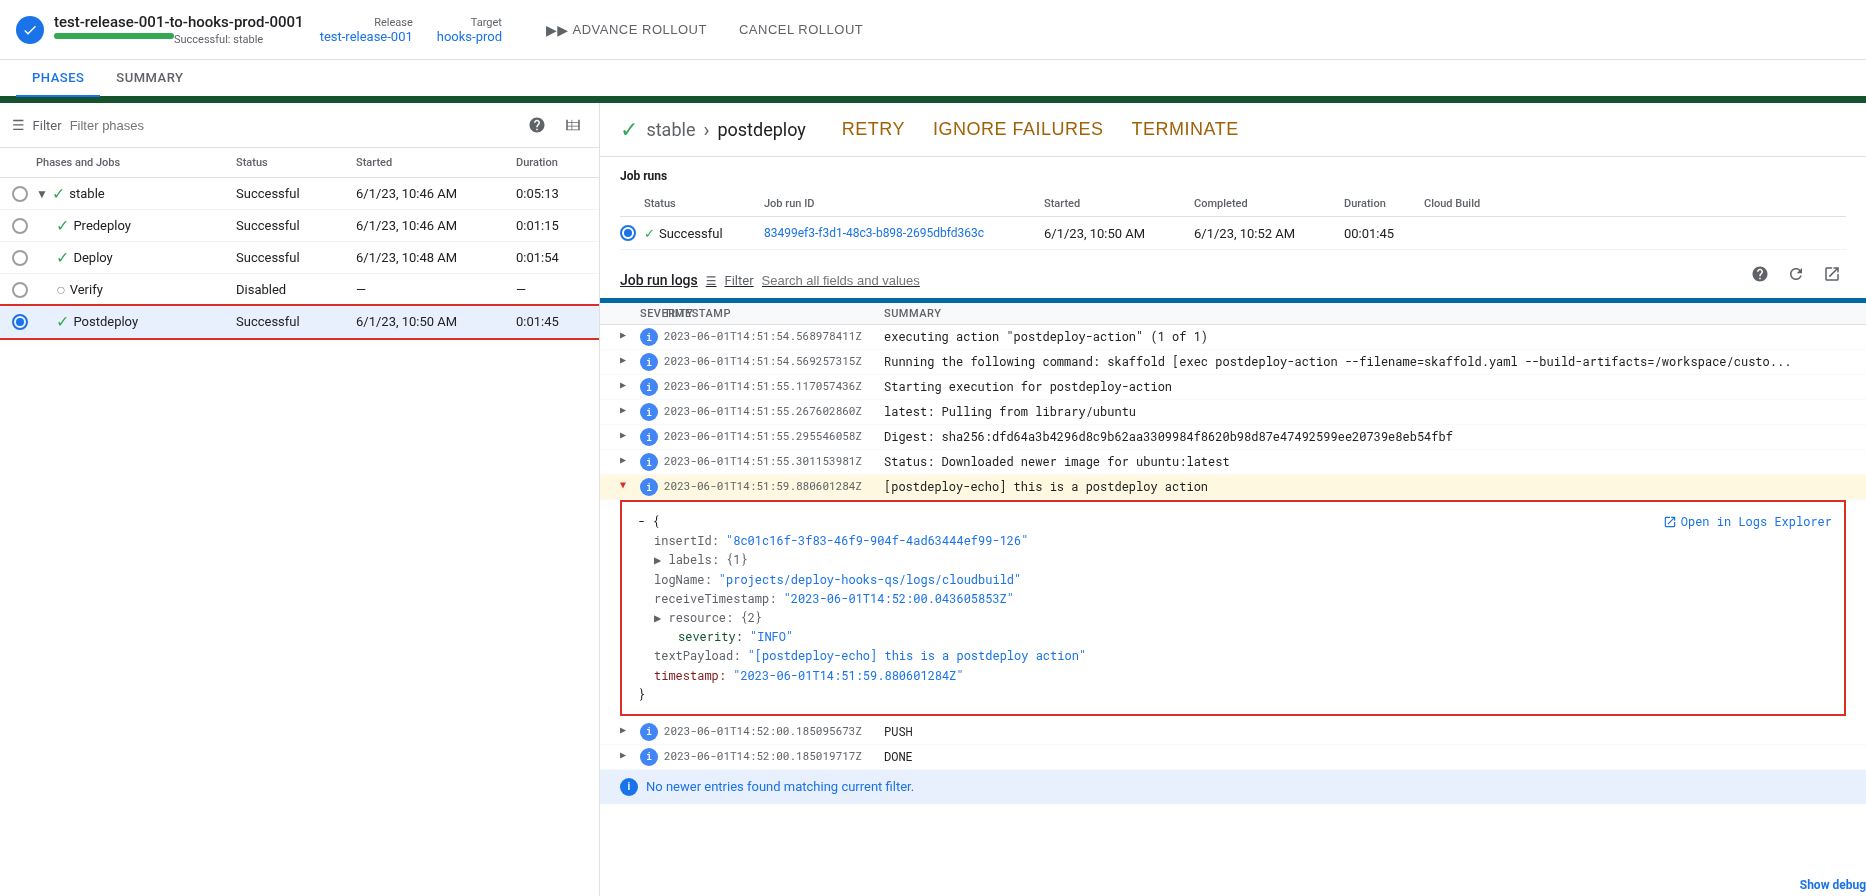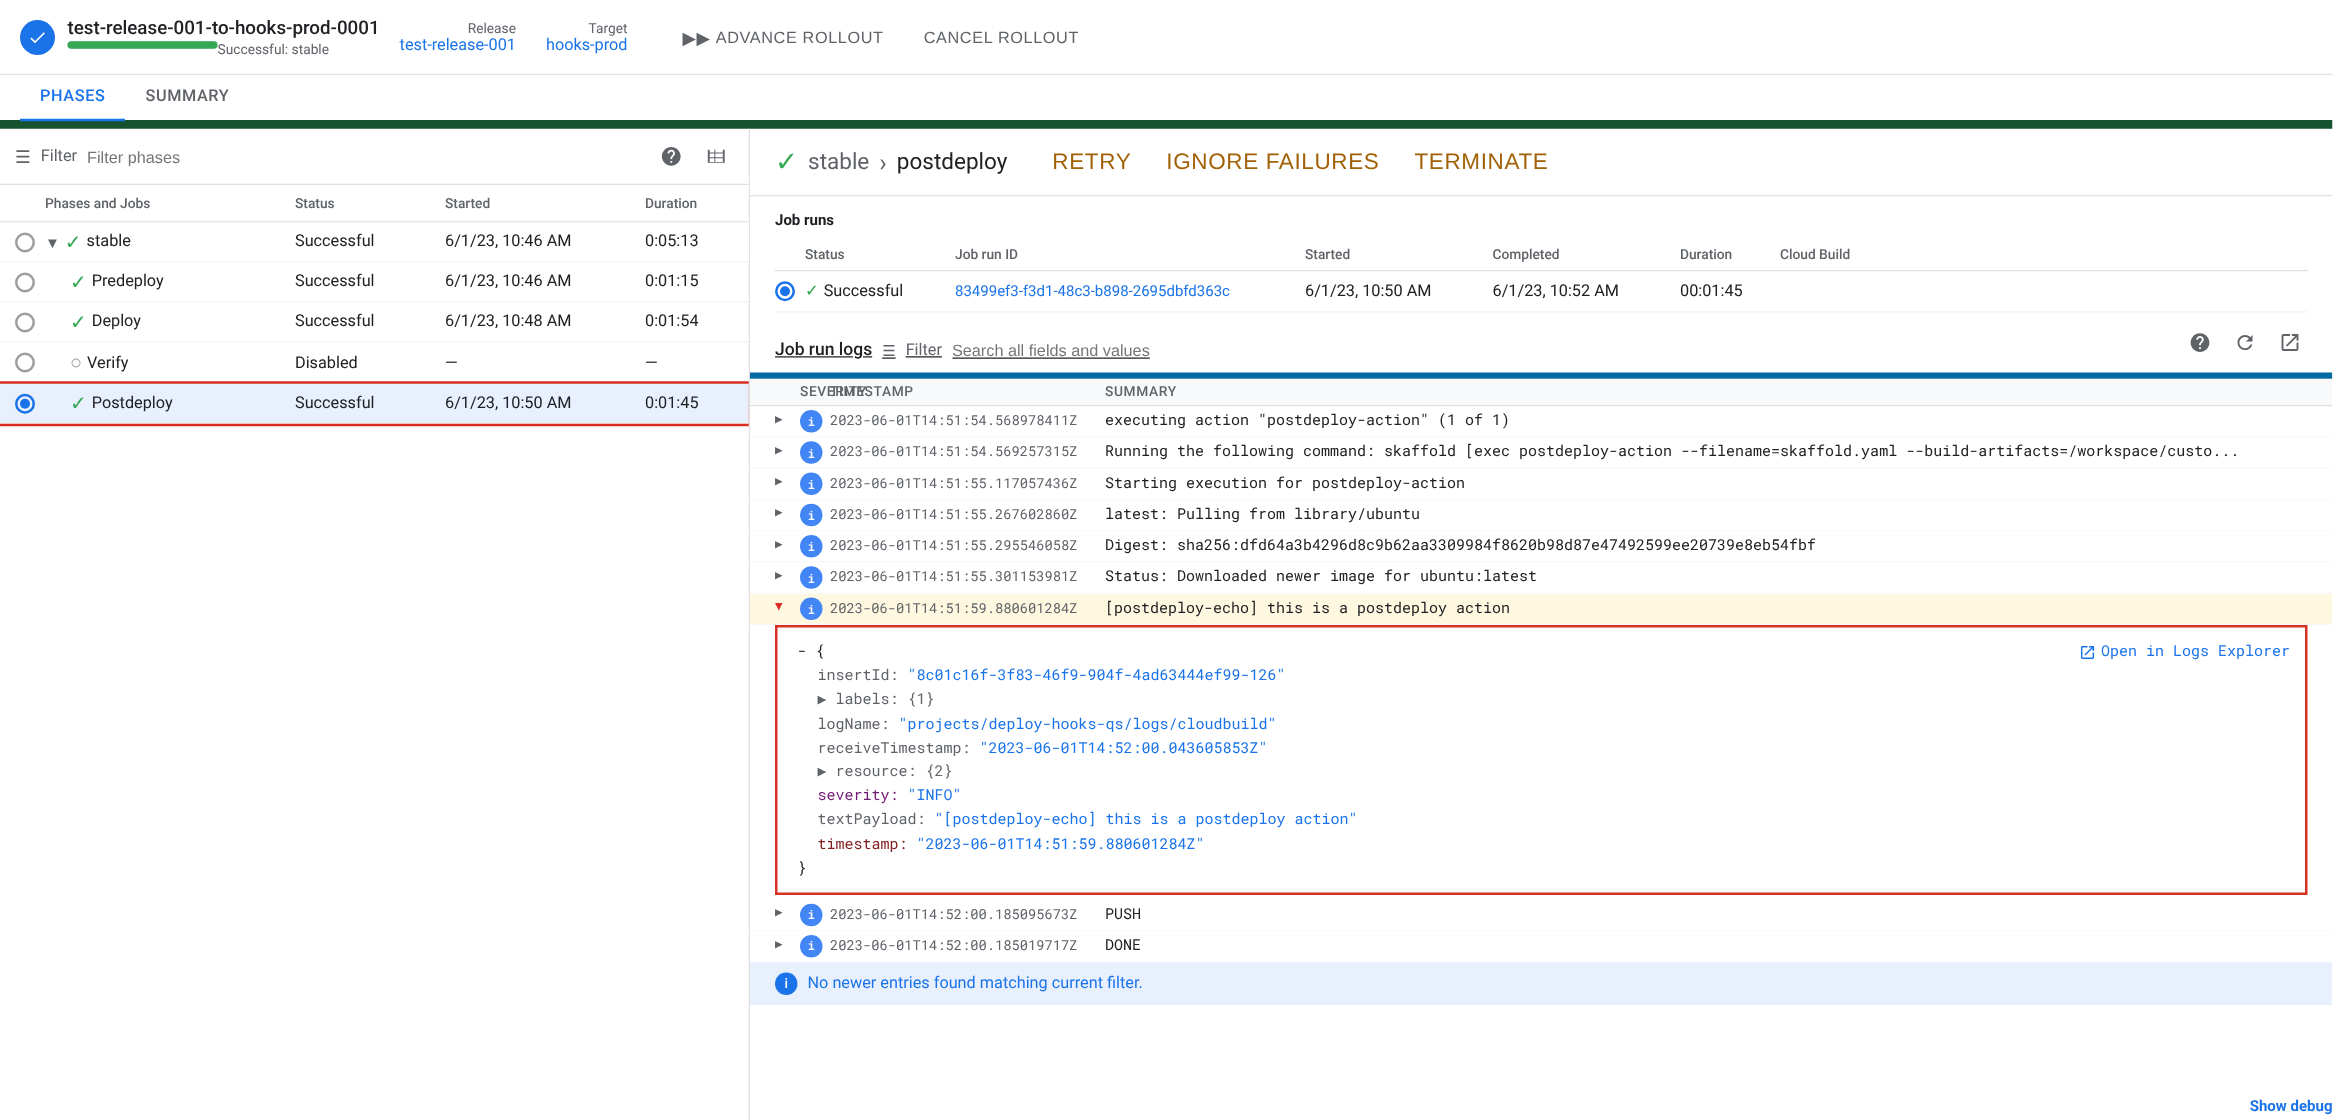--- a/index.html
+++ b/index.html
@@ -361,21 +361,21 @@
         </div>
         <div class="log-detail-indent">
           <span style="color:#5f6368;">receiveTimestamp: </span>
           <span style="color:#1a73e8;">"2023-06-01T14:52:00.043605853Z"</span>
         </div>
         <div class="log-detail-indent">
           <span style="color:#5f6368;">▶ </span>
           <span style="color:#5f6368;">resource: {2}</span>
         </div>
         <div class="log-detail-indent">
-          <span style="color:#701a75;">severity: </span>
+          <span style="color:#14532d;margin-left:24px;">severity: </span>
           <span style="color:#1a73e8;">"INFO"</span>
         </div>
         <div class="log-detail-indent">
           <span style="color:#5f6368;">textPayload: </span>
           <span style="color:#1a73e8;">"[postdeploy-echo] this is a postdeploy action"</span>
         </div>
         <div class="log-detail-indent">
           <span style="color:#7f1d1d;">timestamp: </span>
           <span style="color:#1a73e8;">"2023-06-01T14:51:59.880601284Z"</span>
         </div>

